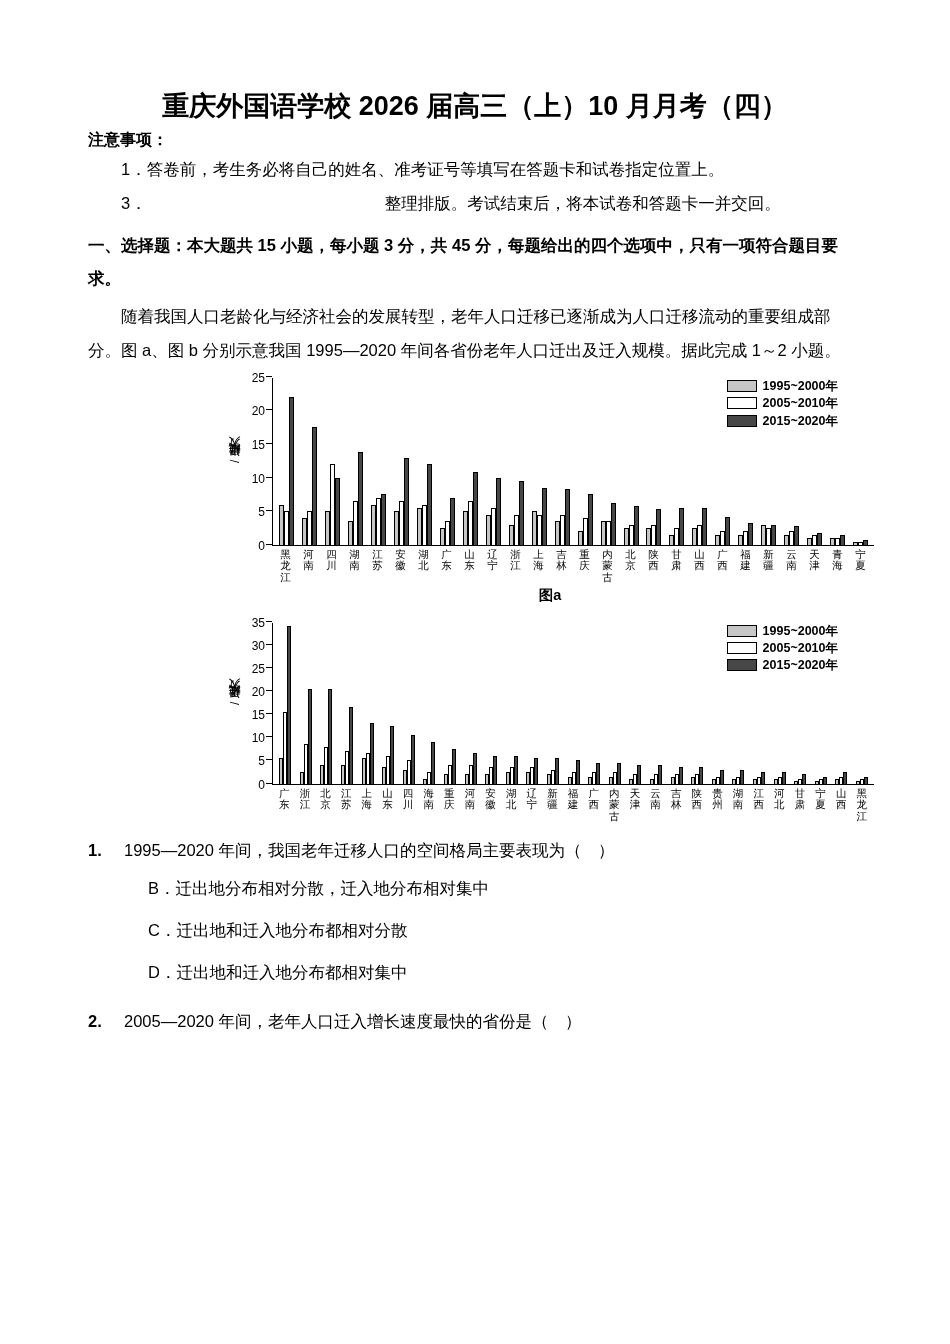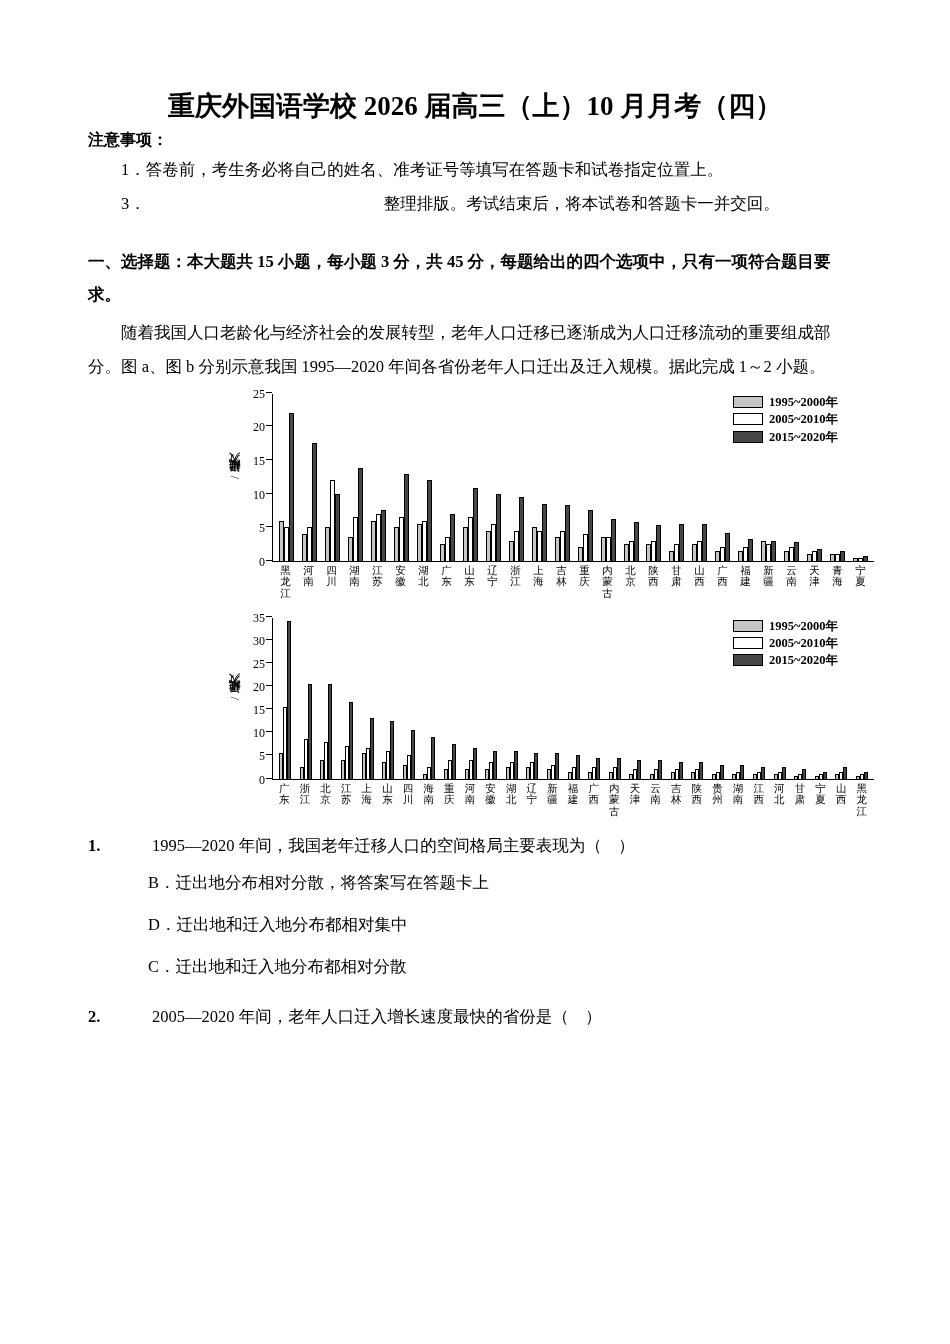--- a/index.html
+++ b/index.html
@@ -1,30 +1,30 @@
 <!DOCTYPE html>
 <html><head>
 <meta charset="utf-8">
 <style>
   * { box-sizing: border-box; }
   html, body { margin: 0; padding: 0; background: #fff; }
   .page {
     width: 950px; height: 1344px; margin: 0 auto; position: relative;
     background: #fff; color: #000; overflow: hidden;
-    font-family: Liberation Serif, serif;
+    font-family: Liberation Sans, sans-serif;
     padding: 48px 88px 28px 88px;
   }
   .title { font-size: 27px; font-weight: bold; text-align: center; margin: 40px 0 4px 0; }
   .subtitle { font-size: 28px; font-weight: bold; text-align: center; letter-spacing: 9px; margin: 8px 0 16px 0; }
   .doc-line { font-size: 16.5px; line-height: 2.05; margin: 0; }
   .bold { font-weight: bold; }
   .indent { text-indent: 2em; }
   .notice-heading { font-size: 16px; font-weight: bold; margin: 6px 0 2px 0; }
   .gap-text { margin-left: 238px; }
-  .section-heading { margin-top: 24px; }
+  .section-heading { margin-top: 8px; }
   .intro { margin-top: 4px; }
 
   
   .chart-block { width: 648px; margin: 10px 0 0 138px; }
   .chart-area { display: flex; position: relative; align-items: flex-start; }
   .ylabel {
     writing-mode: vertical-rl; transform: rotate(180deg);
     font-size: 12px; flex: 0 0 18px; display: flex; align-items: center; justify-content: center;
     letter-spacing: 1px;
   }
@@ -47,21 +47,21 @@
   .legend { position: absolute; top: 0; right: 34px; background: #fff; padding: 1px 2px; }
   .legitem { display: flex; align-items: center; margin-bottom: 3px; }
   .swatch { width: 30px; height: 12px; border: 1px solid #000; display: inline-block; margin-right: 6px; }
   .leglabel { font-size: 12.5px; font-weight: bold; line-height: 1.15; }
   .chart-caption { text-align: center; font-size: 14.5px; font-weight: bold; margin-top: 2px; }
 
   
   .question { margin-top: 12px; }
   .q-row { display: flex; font-size: 16.5px; line-height: 2.0; }
   .q-num { flex: 0 0 36px; font-weight: bold; }
-  .q-text { flex: 1; margin-left: 28px; }
+  .q-text { flex: 1; }
   .options-stacked { margin-left: 60px; font-size: 16.5px; }
   .options-stacked .opt { line-height: 2.55; }
   .options-inline {
     display: grid; grid-template-columns: 212px 200px 204px 1fr;
     padding-left: 32px; margin-top: 8px; font-size: 16.5px;
   }
   .footer {
     position: absolute; bottom: 24px; left: 88px; right: 88px;
     text-align: center; font-size: 14px;
   }
@@ -321,20 +321,21 @@
           <div class="legitem">
             <span class="swatch" style="background: rgb(255, 255, 255);"></span>
             <span class="leglabel">2005~2010年</span>
           </div>
           <div class="legitem">
             <span class="swatch" style="background: rgb(71, 71, 71);"></span>
             <span class="leglabel">2015~2020年</span>
           </div>
         </div>
     </div>
+    <div class="chart-caption">图a</div>
   </div>
 
   <div class="chart-block" style="margin-top:18px;">
     <div class="chart-area">
       <div class="ylabel" style="height: 162px;">迁入规模/万人</div>
       <div class="yaxis" style="height: 162px;">
           <div class="ytick" style="bottom: 0px;">0</div>
           <div class="ytick" style="bottom: 23.1429px;">5</div>
           <div class="ytick" style="bottom: 46.2857px;">10</div>
           <div class="ytick" style="bottom: 69.4286px;">15</div>
@@ -605,23 +606,23 @@
         </div>
     </div>
   </div>
 
   <div class="question">
     <div class="q-row">
       <span class="q-num">1.</span>
       <span class="q-text">1995—2020 年间，我国老年迁移人口的空间格局主要表现为（　）</span>
     </div>
     <div class="options-stacked">
-      <div class="opt">B．迁出地分布相对分散，将答案写在答题卡上</div>
+      <div class="opt">B．迁出地分布相对分散，迁入地分布相对集中</div>
+      <div class="opt">C．迁出地和迁入地分布都相对分散</div>
       <div class="opt">D．迁出地和迁入地分布都相对集中</div>
-      <div class="opt">C．迁出地和迁入地分布都相对分散</div>
     </div>
   </div>
 
   <div class="question">
     <div class="q-row">
       <span class="q-num">2.</span>
       <span class="q-text">2005—2020 年间，老年人口迁入增长速度最快的省份是（　）</span>
     </div>
   </div>
 

